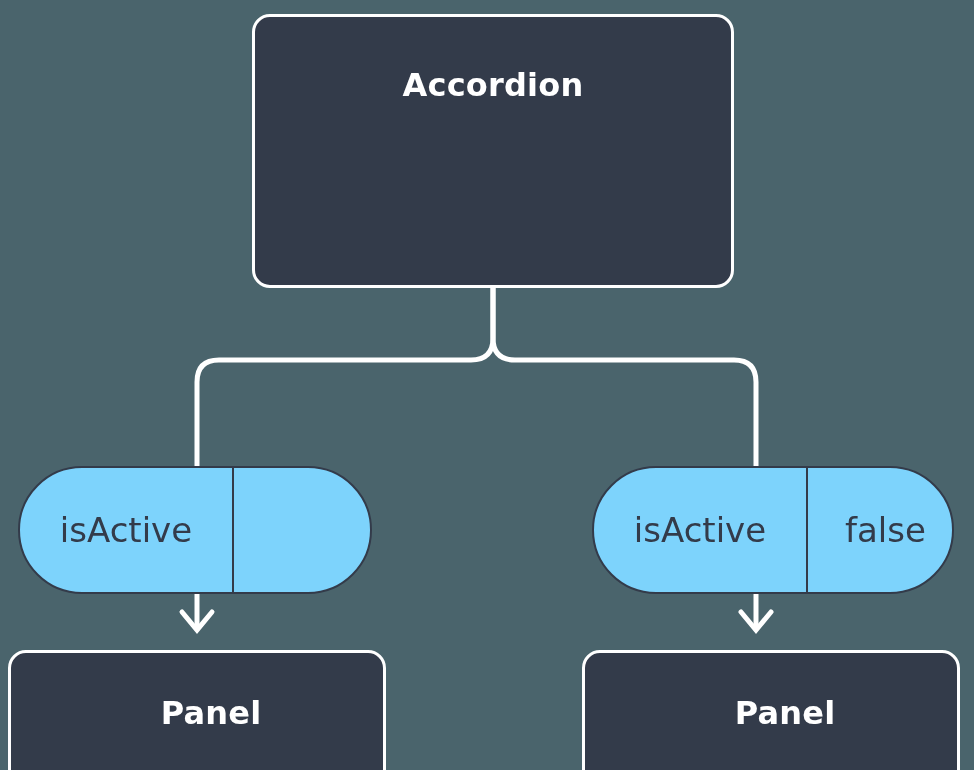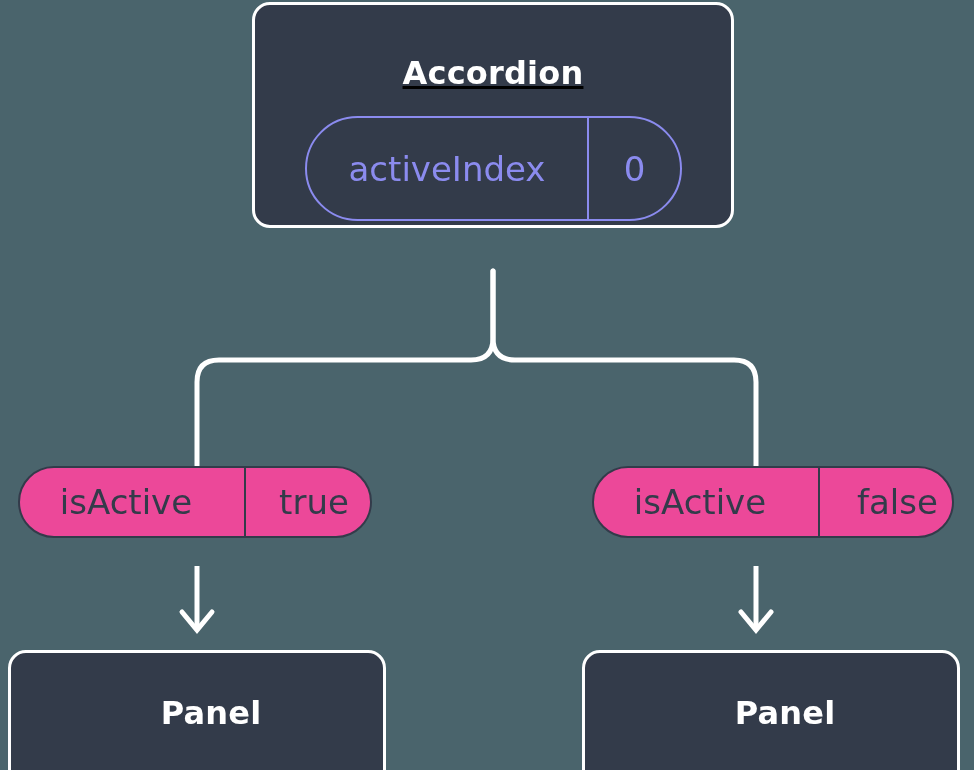--- a/index.html
+++ b/index.html
@@ -45,24 +45,23 @@
     color: #ffffff;
     font-size: 32px;
     font-weight: 700;
     letter-spacing: 0.2px;
     line-height: 1;
     white-space: nowrap;
   }
 
   #accordion-card {
     left: 252px;
-    top: 2px;
+    top: 14px;
     width: 482px;
-    height: 226px;
-    text-decoration: underline;
+    height: 274px;
   }
   #accordion-card .card-title {
     margin-top: 52px;
   }
 
   .panel-card {
     top: 650px;
     width: 378px;
     height: 140px;
     justify-content: flex-start;
@@ -103,24 +102,23 @@
   #activeindex-pill .seg {
     color: #8b8bef;
     font-size: 34px;
   }
   #activeindex-pill .seg-key   { width: 280px; }
   #activeindex-pill .seg-div   { width: 2px; background: #8b8bef; }
   #activeindex-pill .seg-val   { flex: 1; }
 
   
   .pill-filled {
-    background: #ec4899;
+    background: #7dd3fc;
     border: 2px solid #333b4a;
-    height: 72px;
-    gap: 12px;
+    height: 128px;
   }
   .pill-filled .seg {
     color: #333b4a;
     font-size: 34px;
   }
   .pill-filled .seg-div { width: 2px; background: #333b4a; }
 
   #pill-left {
     left: 18px;
     top: 466px;
@@ -161,30 +159,24 @@
     <polyline points="182,612 197,630 212,612" fill="none" stroke="#ffffff" stroke-width="5" stroke-linecap="round" stroke-linejoin="miter"></polyline>
 
     <line x1="756" y1="566" x2="756" y2="628" stroke="#ffffff" stroke-width="5" stroke-linecap="butt"></line>
     <polyline points="741,612 756,630 771,612" fill="none" stroke="#ffffff" stroke-width="5" stroke-linecap="round" stroke-linejoin="miter"></polyline>
   </svg>
 
   <div id="accordion-card" class="card">
     <div class="card-title">Accordion</div>
   </div>
 
-  <div id="activeindex-pill" class="pill">
-    <div class="seg seg-key">activeIndex</div>
-    <div class="seg-div"></div>
-    <div class="seg seg-val">0</div>
-  </div>
 
   <div id="pill-left" class="pill pill-filled">
     <div class="seg seg-key">isActive</div>
     <div class="seg-div"></div>
-    <div class="seg seg-val">true</div>
   </div>
 
   <div id="pill-right" class="pill pill-filled">
     <div class="seg seg-key">isActive</div>
     <div class="seg-div"></div>
     <div class="seg seg-val">false</div>
   </div>
 
   <div id="panel-left" class="card panel-card">
     <div class="card-title">Panel</div>

